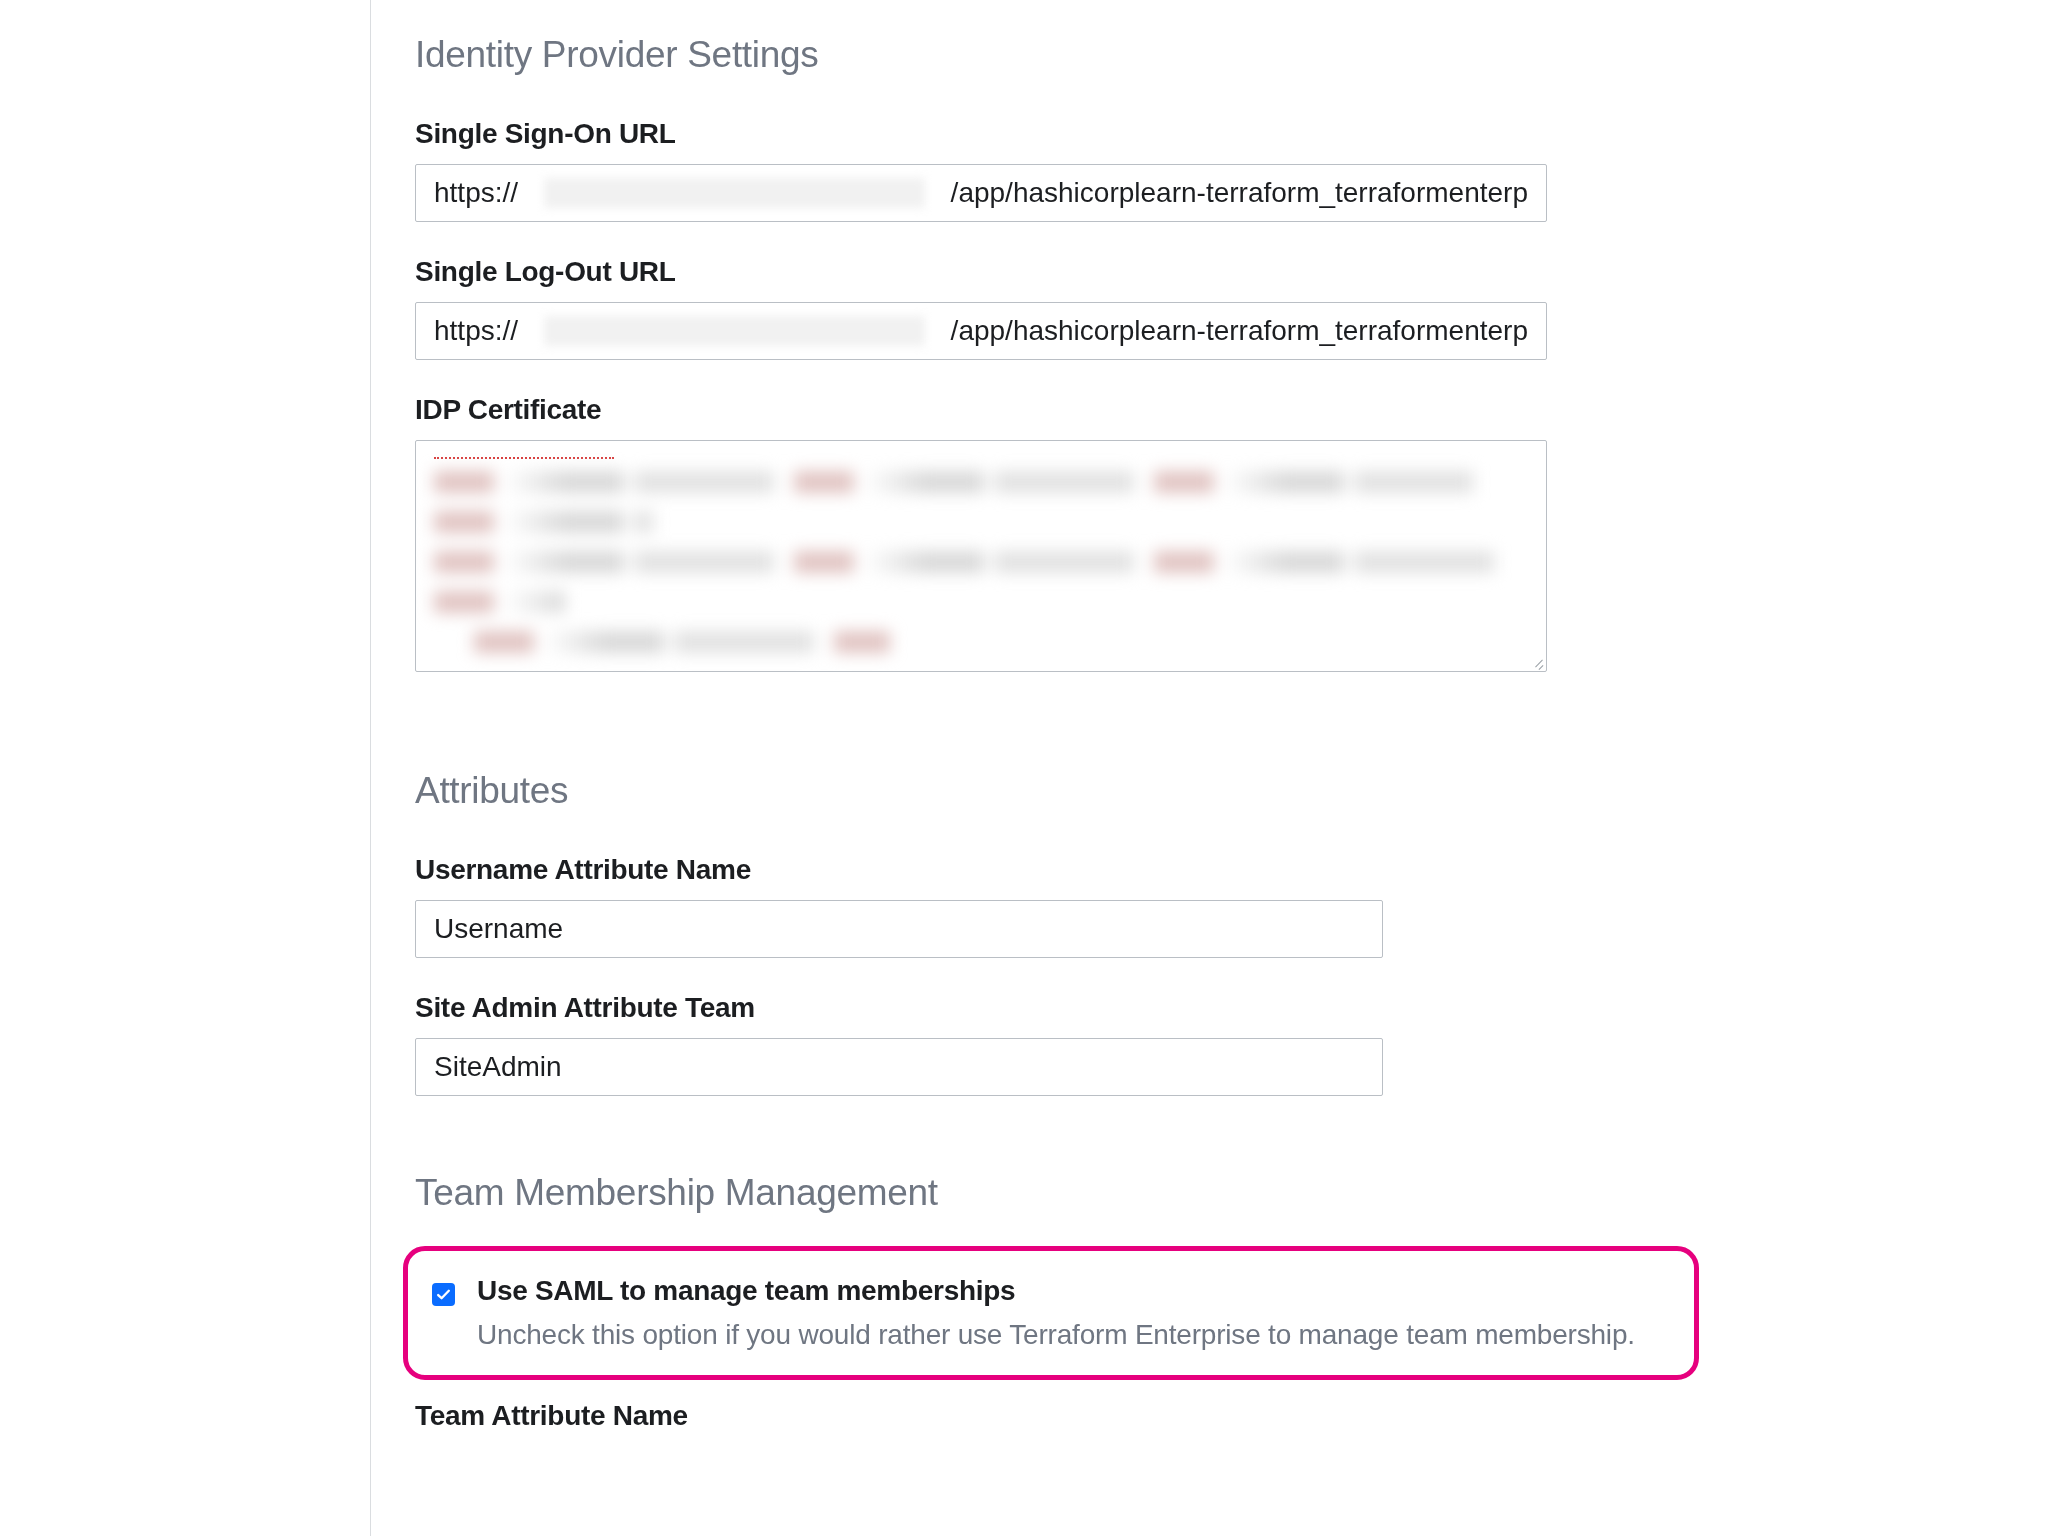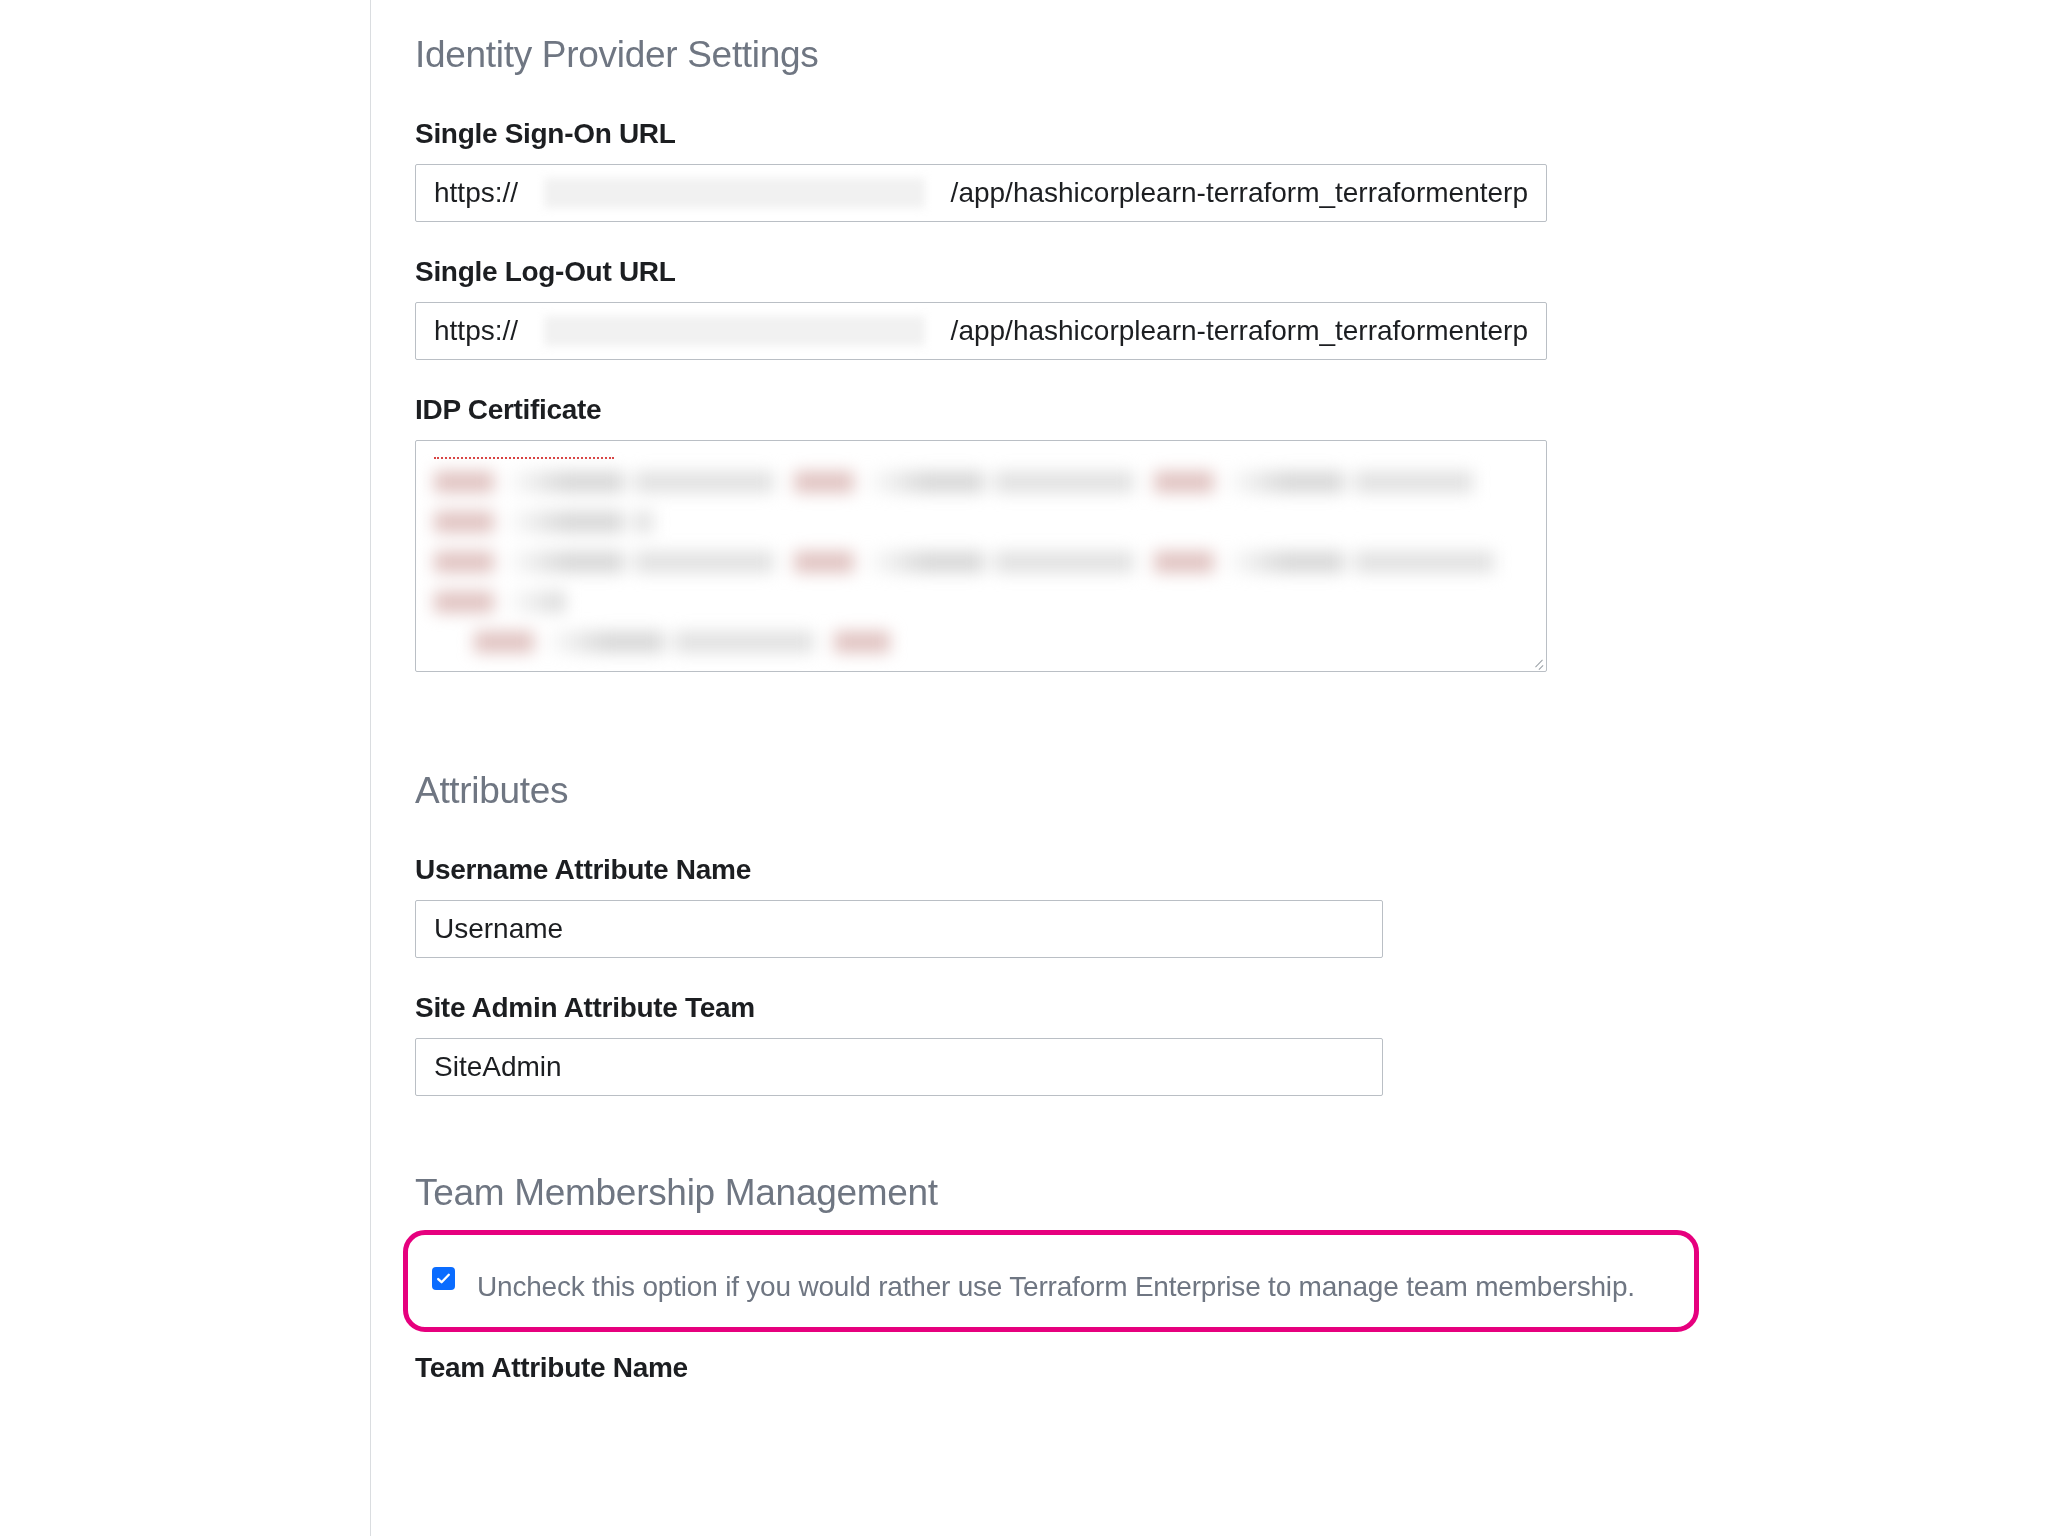--- a/index.html
+++ b/index.html
@@ -241,30 +241,31 @@
 
     <div class="field-group">
       <div class="field-label">Site Admin Attribute Team</div>
       <div class="text-input narrow-input">
         <span class="visible">SiteAdmin</span>
       </div>
     </div>
 
     <div style="height:42px"></div>
 
-    <h2 class="section-heading" style="margin-bottom:16px">Team Membership Management</h2>
+    <h2 class="section-heading" style="margin-bottom:32px">Team Membership Management</h2>
 
     <div class="highlight-box">
       <div class="checkbox-row">
         <div class="checkbox">
           <svg viewBox="0 0 16 16">
             <path d="M3 8.5 L6.2 11.5 L13 4.5" stroke="#fff" stroke-width="2.2" fill="none" stroke-linecap="round" stroke-linejoin="round"></path>
           </svg>
         </div>
         <div class="checkbox-content">
+          <div class="chk-title">Use SAML to manage team memberships</div>
           <div class="chk-desc">Uncheck this option if you would rather use Terraform Enterprise to manage team membership.</div>
         </div>
       </div>
     </div>
 
     <div class="field-group mt-neg">
       <div class="field-label">Team Attribute Name</div>
     </div>
 
   </div>

